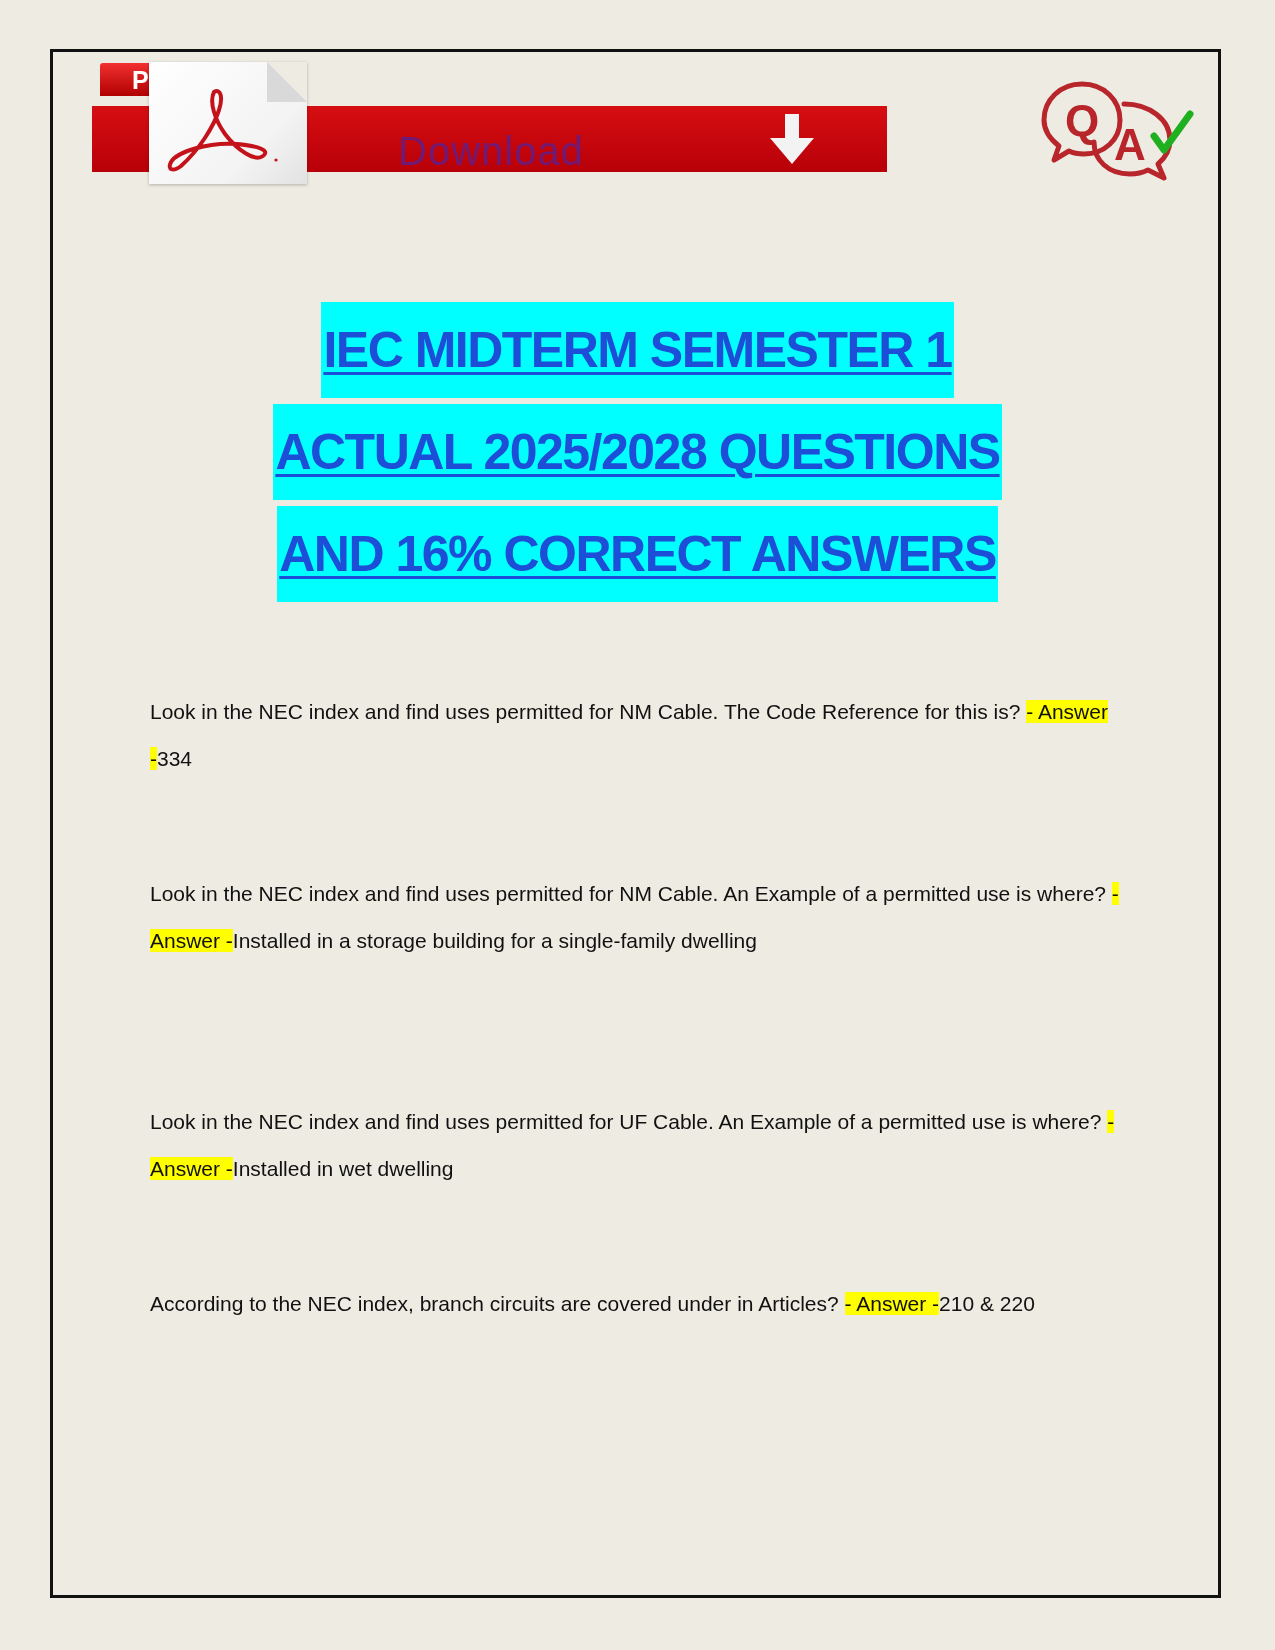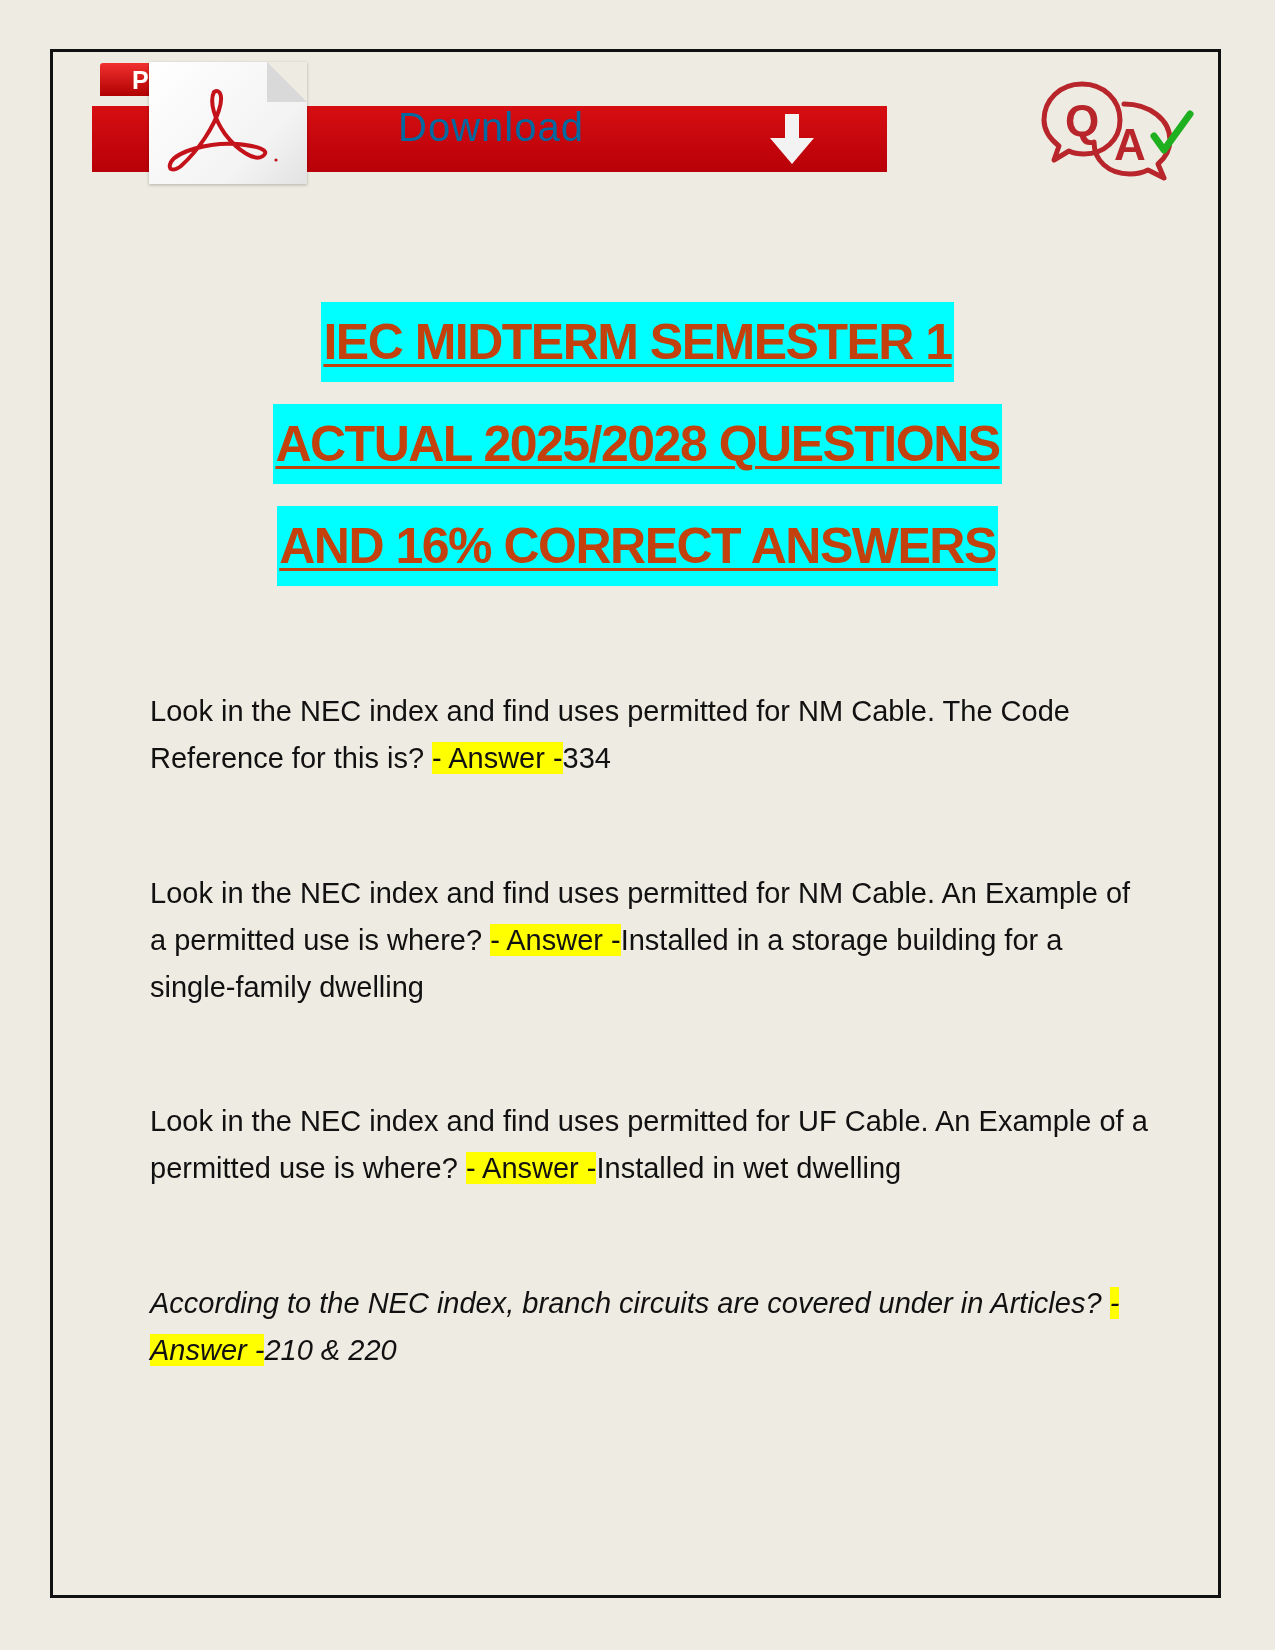--- a/index.html
+++ b/index.html
@@ -37,67 +37,67 @@
   }
   .banner .doc svg { position: absolute; left: 10px; top: 22px; }
   .banner .pdf-tab-front {
     position: absolute; left: 8px; top: 3px; width: 150px; height: 33px;
     background: linear-gradient(#f23030, #b00000);
     border-radius: 3px 3px 0 0;
     color: #fff; font-weight: bold; font-size: 25px;
     line-height: 34px; text-align: left; padding-left: 32px; box-sizing: border-box;
   }
   .banner .dl-label {
-    position: absolute; left: 306px; top: 36px; height: 62px;
-    color: #0369a1; font-size: 40px; line-height: 62px;
+    position: absolute; left: 306px; top: 60px; height: 62px;
+    color: #701a75; font-size: 40px; line-height: 62px;
     letter-spacing: 1px;
   }
   .banner .dl-arrow {
     position: absolute; left: 676px; top: 54px;
   }
   
   .qa-logo { position: absolute; left: 1040px; top: 78px; width: 170px; height: 112px; }
 
   
   .title-block {
     position: absolute; left: 0; top: 302px; width: 1275px; text-align: center;
   }
   .title-line {
     display: block; margin: 0 auto;
   }
   .title-line span {
     display: inline-block;
     background: #00ffff;
-    color: #c2410c;
+    color: #1d4ed8;
     font-family: "Liberation Sans", sans-serif;
     font-weight: bold;
     font-size: 50px;
     line-height: 64px;
-    padding: 8px 2px;
+    padding: 16px 2px;
     text-decoration: underline;
     text-decoration-thickness: 3px;
     text-underline-offset: 5px;
     letter-spacing: -1.5px;
     transform: scaleX(1);
   }
   .title-line.l1 { position: absolute; left: 0; right: 0; top: 0; }
   .title-line.l2 { position: absolute; left: 0; right: 0; top: 102px; }
   .title-line.l3 { position: absolute; left: 0; right: 0; top: 204px; }
 
   
   .qa {
     position: absolute; left: 150px; width: 1000px;
     font-family: "Liberation Sans", sans-serif;
-    font-size: 29px; line-height: 47px; color: #111;
+    font-size: 21px; line-height: 47px; color: #111;
   }
   .qa .hl { background: #ffff00; }
   .qa1 { top: 688px; }
   .qa2 { top: 870px; }
   .qa3 { top: 1098px; }
-  .qa4 { top: 1280px; font-style: italic; }
+  .qa4 { top: 1280px; }
 </style>
 </head>
 <body>
 
 <div class="page-border"></div>
 
 <div class="banner">
   <div class="bar"></div>
   <div class="pdf-tab-front">PDF</div>
   <div class="doc">

